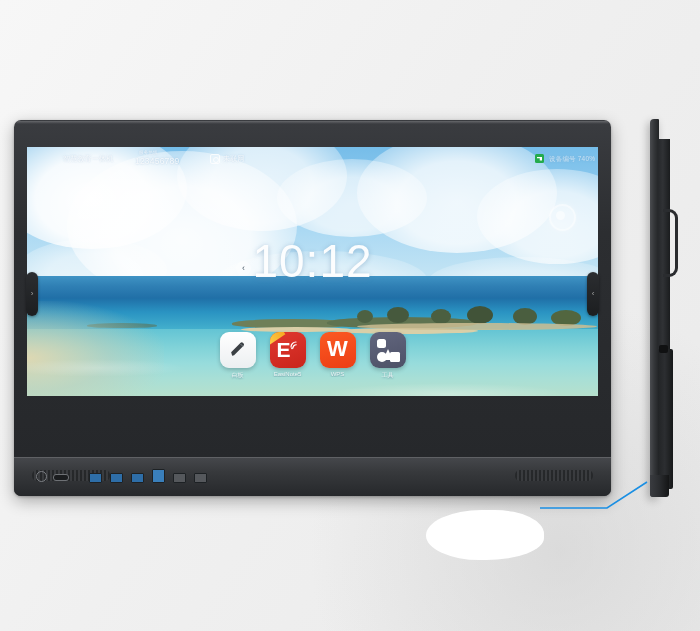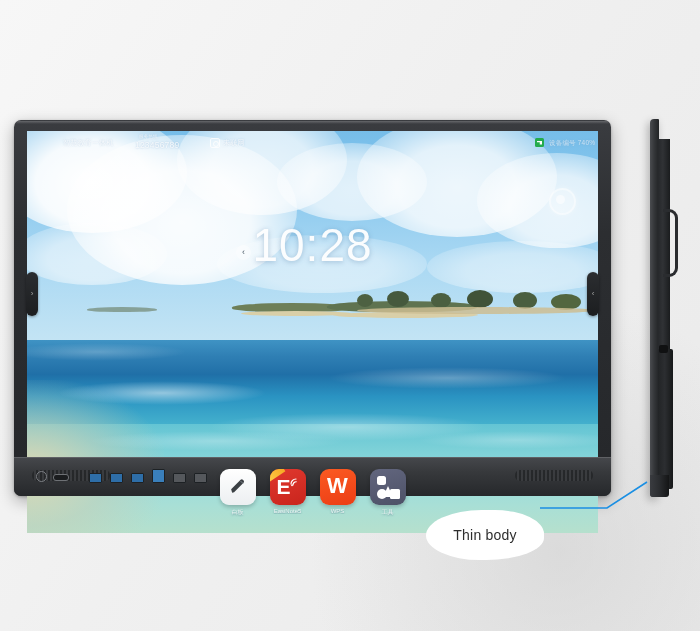--- a/index.html
+++ b/index.html
@@ -52,23 +52,23 @@
     left: 2px; right: 2px; top: 1px;
     height: 3px;
     border-radius: 6px 6px 0 0;
     background: linear-gradient(180deg, rgba(255,255,255,.22), rgba(255,255,255,0));
   }
 
   
   #screen {
     position: absolute;
     left: 13px;
-    top: 11px;
+    top: 27px;
     width: 571px;
-    height: 402px;
+    height: 249px;
     overflow: hidden;
     background: #8fd0ef;
   }
 
   
   .wp-sky {
     position: absolute; left: 0; top: 0; width: 100%; height: 52%;
     background: linear-gradient(180deg, #76bde9 0%, #8cc9ee 30%, #a9d8f3 62%, #c3e4f4 100%);
   }
   .wp-cloud {
@@ -501,21 +501,21 @@
         <div class="sb-item sb-hotline-num nosel">123456789</div>
         <div class="sb-wifi-box"></div>
         <div class="sb-item sb-net nosel">未联网</div>
         <div class="sb-green-icon"></div>
         <div class="sb-item sb-right nosel">设备编号 740%</div>
       </div>
 
       <div id="floating-ball"></div>
 
       <div id="clock-block">
-        <div id="clock-time" class="nosel">10:28</div>
+        <div id="clock-time" class="nosel">10:12</div>
       </div>
       <div id="clock-prev">‹</div>
 
       <div id="dock">
 
         <div class="app">
           <div class="app-ic ic-note">
             <svg class="pen" viewBox="0 0 24 24">
               <path d="M4 20l2.4-.7 12-12a2 2 0 0 0 0-2.8l-.9-.9a2 2 0 0 0-2.8 0l-12 12L4 20z" fill="#3b4044"></path>
               <path d="M14.6 5.1l3.3 3.3" stroke="#8e979d" stroke-width="1" fill="none"></path>
@@ -584,15 +584,14 @@
     <div class="sv-body-lower"></div>
     <div class="sv-handle"></div>
     <div class="sv-notch"></div>
     <div class="sv-bottomcap"></div>
   </div>
 
   <svg id="callout-line" viewBox="0 0 140 70">
     <polyline points="5,28 72,28 112,2" fill="none" stroke="#1a8fe3" stroke-width="1.6"></polyline>
   </svg>
   <div id="callout-blob"></div>
-  <div id="callout-text" class="nosel">Thin body</div>
 
 </div>
 
 </body></html>

